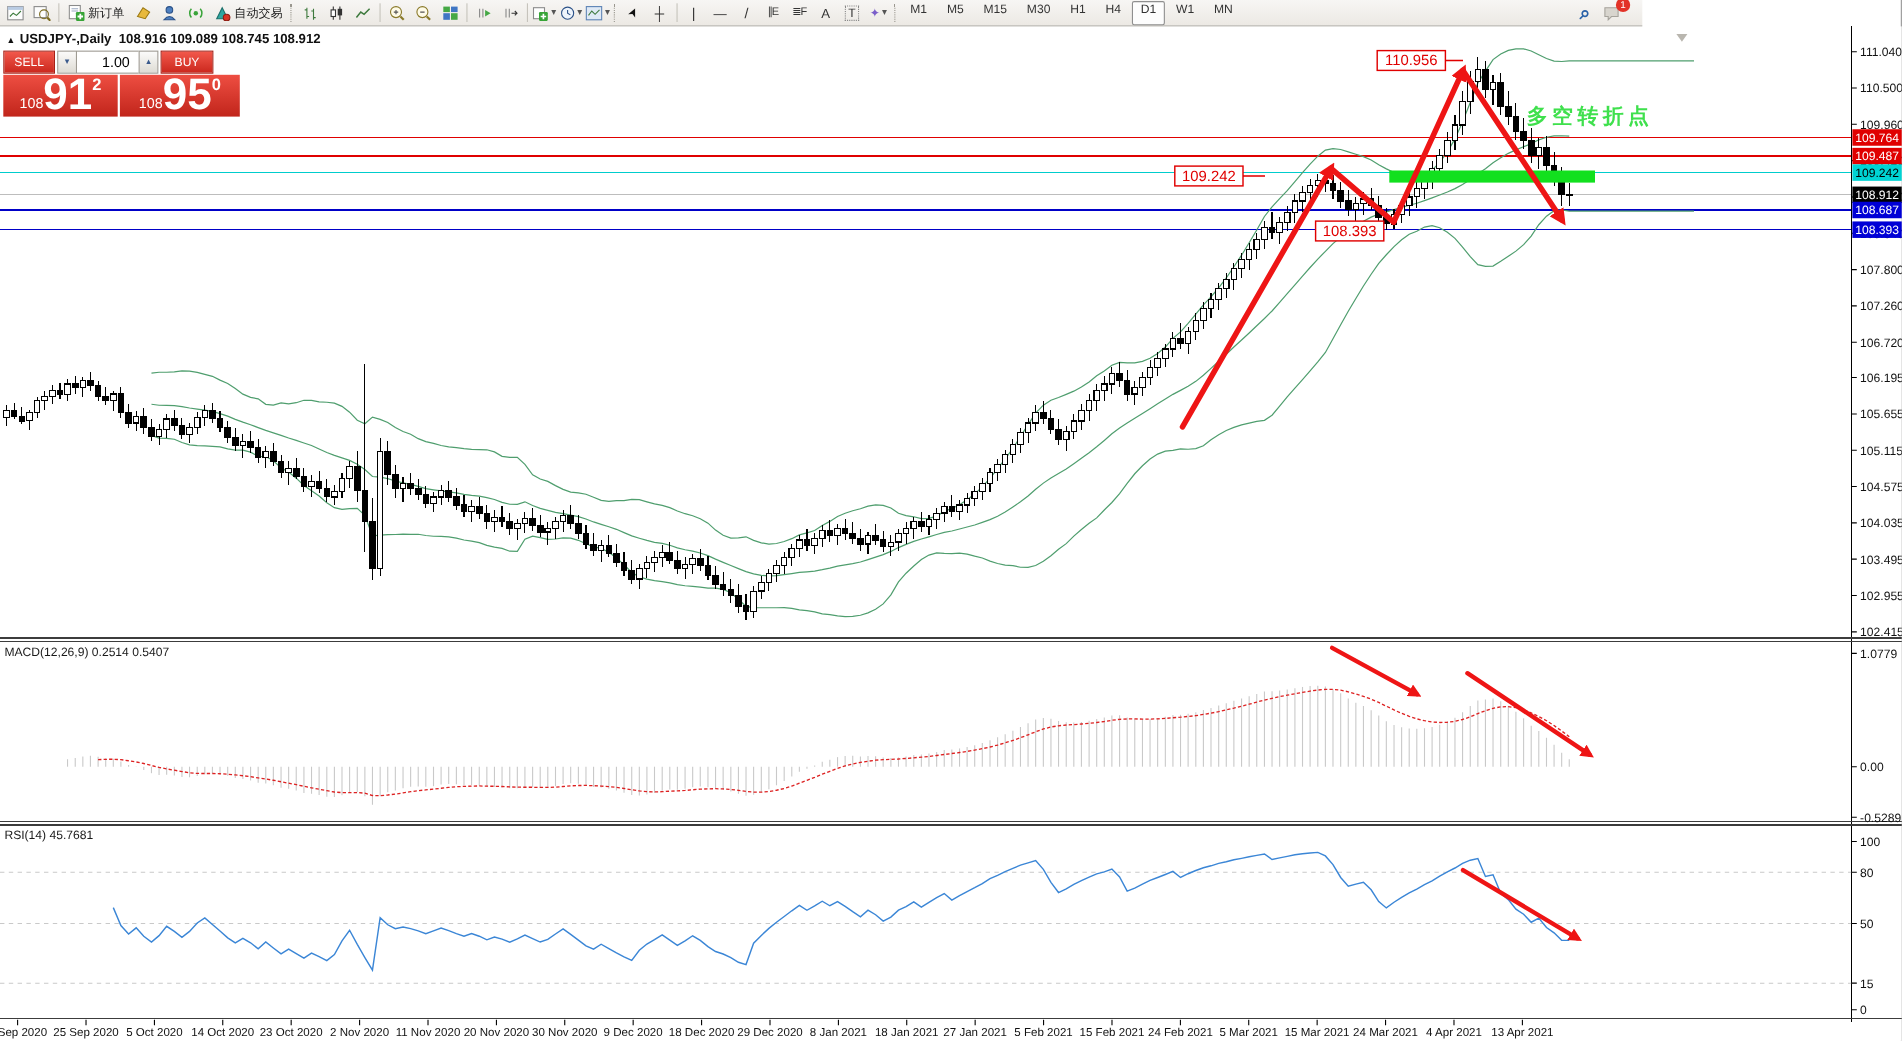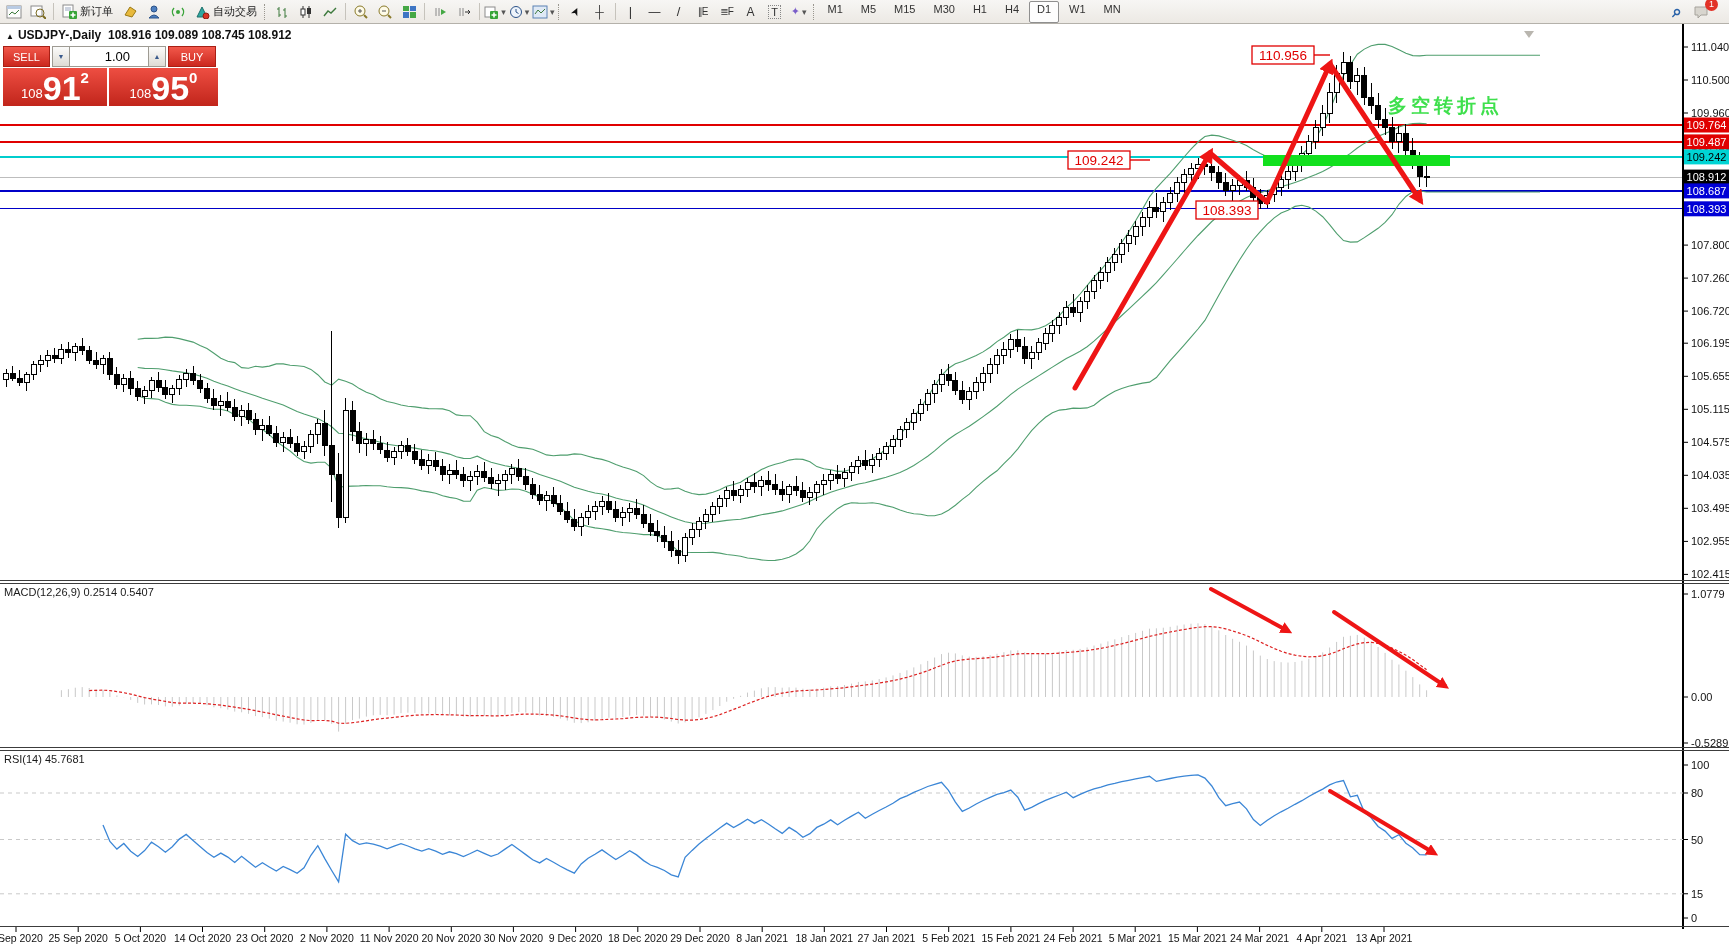--- a/index.html
+++ b/index.html
@@ -1,20 +1,20 @@
 <!DOCTYPE html>
 <html><head>
 <meta charset="utf-8">
 <style>
   html,body{margin:0;padding:0;background:#fff;width:1729px;height:946px;overflow:hidden;
     font-family:"Liberation Sans","DejaVu Sans",sans-serif;}
   #stage{position:relative;width:1729px;height:946px;border-right:1px solid #8a8a8a;box-sizing:border-box;}
   #plot{position:absolute;left:0;top:0;z-index:1;}
   
-  #toolbar{position:absolute;left:0;top:0;width:1729px;height:24px;z-index:5;
+  #toolbar{position:absolute;left:0;top:0;width:1493px;height:24px;z-index:5;
     background:linear-gradient(#f7f6f4,#ece9e4);border-bottom:1px solid #b4b1aa;
     display:flex;align-items:center;padding:0 2px;box-sizing:border-box;}
   .tbtn{height:20px;min-width:22px;display:flex;align-items:center;justify-content:center;
     margin:0 1px;border-radius:2px;font-size:11px;color:#222;white-space:nowrap;}
   .tbtn.txt{padding:0 4px;gap:3px;}
   .sep{width:1px;height:17px;background:#c6c3bc;margin:0 3px;}
   .grip{width:3px;height:16px;border-left:1px dotted #9a978f;margin:0 2px;}
   .tf-btn{height:18px;padding:1px 7px;font-size:11px;color:#333;margin:0 1px;border:1px solid transparent;}
   .tf-btn.active{background:#fdfdfd;border:1px solid #8f8f8f;border-radius:2px;}
   #tb-right{margin-left:auto;display:flex;align-items:center;margin-right:14px;}
@@ -40,28 +40,28 @@
   #trade{position:absolute;left:3px;top:46px;z-index:4;width:216px;}
   .tp-row1{display:flex;height:21px;}
   .tp-btn{background:linear-gradient(#f2584b,#cb281e);border:1px solid #a81f15;color:#fff;
     font-size:11px;font-weight:normal;display:flex;align-items:center;justify-content:center;box-sizing:border-box;}
   .tp-sell{width:47px;}.tp-buy{width:48px;margin-left:2px;}
   .tp-spin{display:flex;height:21px;margin-left:2px;box-sizing:border-box;}
   .tp-step{width:18px;background:linear-gradient(#fbfbfa,#dedbd4);border:1px solid #9e9b93;
     display:flex;align-items:center;justify-content:center;box-sizing:border-box;}
   .tp-step.dec::before{content:"▼";font-size:7px;color:#3a5a8c;}
   .tp-step.inc::before{content:"▲";font-size:7px;color:#3a5a8c;}
-  .tp-vol{width:78px;border:1px solid #9e9b93;border-left:none;border-right:none;text-align:right;
-    font-size:13px;padding:0 18px 0 0;box-sizing:border-box;font-family:"Liberation Sans",sans-serif;}
+  .tp-vol{width:56px;border:1px solid #9e9b93;border-left:none;border-right:none;text-align:right;
+    font-size:13px;padding:0 8px 0 0;box-sizing:border-box;font-family:"Liberation Sans",sans-serif;}
   .tp-row2{display:flex;margin-top:1px;height:38px;}
   .tp-price{background:linear-gradient(#ee4e42,#c1251b);color:#fff;display:flex;align-items:flex-end;
     justify-content:center;padding-bottom:2px;}
   .tp-price.sell{width:104px;}.tp-price.buy{width:109px;margin-left:2px;}
   .tp-small{font-size:13px;font-weight:normal;line-height:1;margin-bottom:4px;}
-  .tp-big{font-size:34px;font-weight:bold;line-height:0.9;}
+  .tp-big{font-size:40px;font-weight:bold;line-height:0.9;}
   .tp-sup{font-size:15px;font-weight:bold;line-height:1;align-self:flex-start;margin-top:2px;}
 </style>
 </head>
 <body>
 
 <div id="stage">
 
   <svg id="plot" width="1729" height="946">
       <defs>
         <marker id="ah" viewBox="0 0 10 10" refX="6" refY="5" markerWidth="3" markerHeight="3" orient="auto">

